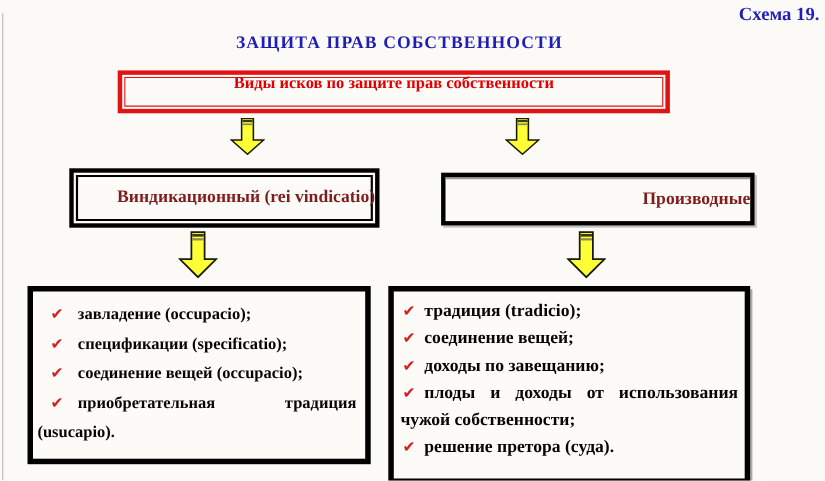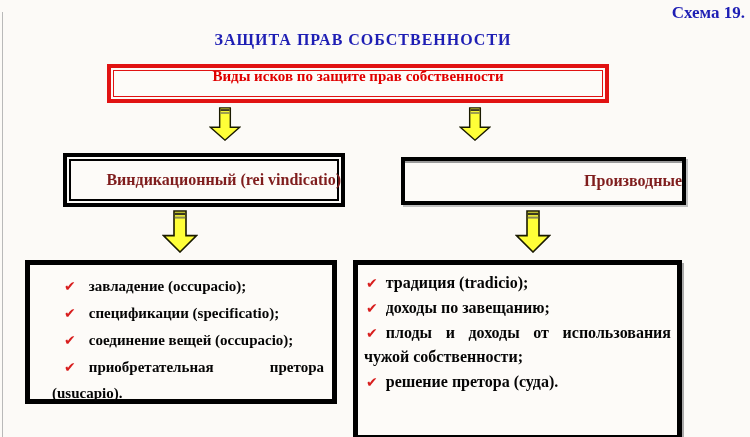--- a/index.html
+++ b/index.html
@@ -51,22 +51,22 @@
     border:4px solid #000;
     box-shadow: inset 0 2px 0 #9a9a9a, 2px 2px 0 #c0c0c0;
     margin-left: 39px;
   }
 
   .panel {
     position:absolute; border:5px solid #000; background:#fdfbf8;
     font-size:15px;
   }
   #panel-left {
-    left:25px; top:260px; width:312px; height:144px;
-    padding:8px 8px 4px 22px; line-height:26px;
+    left:25px; top:260px; width:312px; height:162px;
+    padding:8px 8px 4px 4px; line-height:26px;
   }
   #panel-right {
     left:353px; top:260px; width:329px; height:180px;
     padding:6px 6px 4px 6px; line-height:24px; font-size:16px;
     box-shadow:2px 3px 0 #aaaaaa;
   }
   .item { text-align:justify; margin-bottom:1px; }
   #panel-left .item { text-indent:12px; }
   #panel-right .item { text-indent:2px; }
   .check {
@@ -125,23 +125,24 @@
       <path d="M12 1 H24 V25 H34.5 L18 41 L1.5 25 H12 Z" fill="#ffff38" stroke="#1a1a00" stroke-width="1.6"></path>
       <rect x="12.8" y="2.6" width="10.4" height="2.4" fill="#3a3a20"></rect>
       <rect x="12.8" y="6.4" width="10.4" height="2" fill="#8a8a55"></rect>
     </svg>
   </span>
 
   <div class="panel" id="panel-left">
     <p class="item"><span class="check">✔</span><span>завладение (occupacio);</span></p>
     <p class="item"><span class="check">✔</span><span>спецификации (specificatio);</span></p>
     <p class="item"><span class="check">✔</span><span>соединение вещей (occupacio);</span></p>
-    <p class="item"><span class="check">✔</span><span>приобретательная претора (usucapio).</span></p>
+    <p class="item"><span class="check">✔</span><span>приобретательная традиция (usucapio).</span></p>
   </div>
 
   <div class="panel" id="panel-right">
     <p class="item"><span class="check">✔</span><span>традиция (tradicio);</span></p>
+    <p class="item"><span class="check">✔</span><span>соединение вещей;</span></p>
     <p class="item"><span class="check">✔</span><span>доходы по завещанию;</span></p>
     <p class="item"><span class="check">✔</span><span>плоды и доходы от использования чужой собственности;</span></p>
     <p class="item"><span class="check">✔</span><span>решение претора (суда).</span></p>
   </div>
 
 </div>
 
 </body></html>

